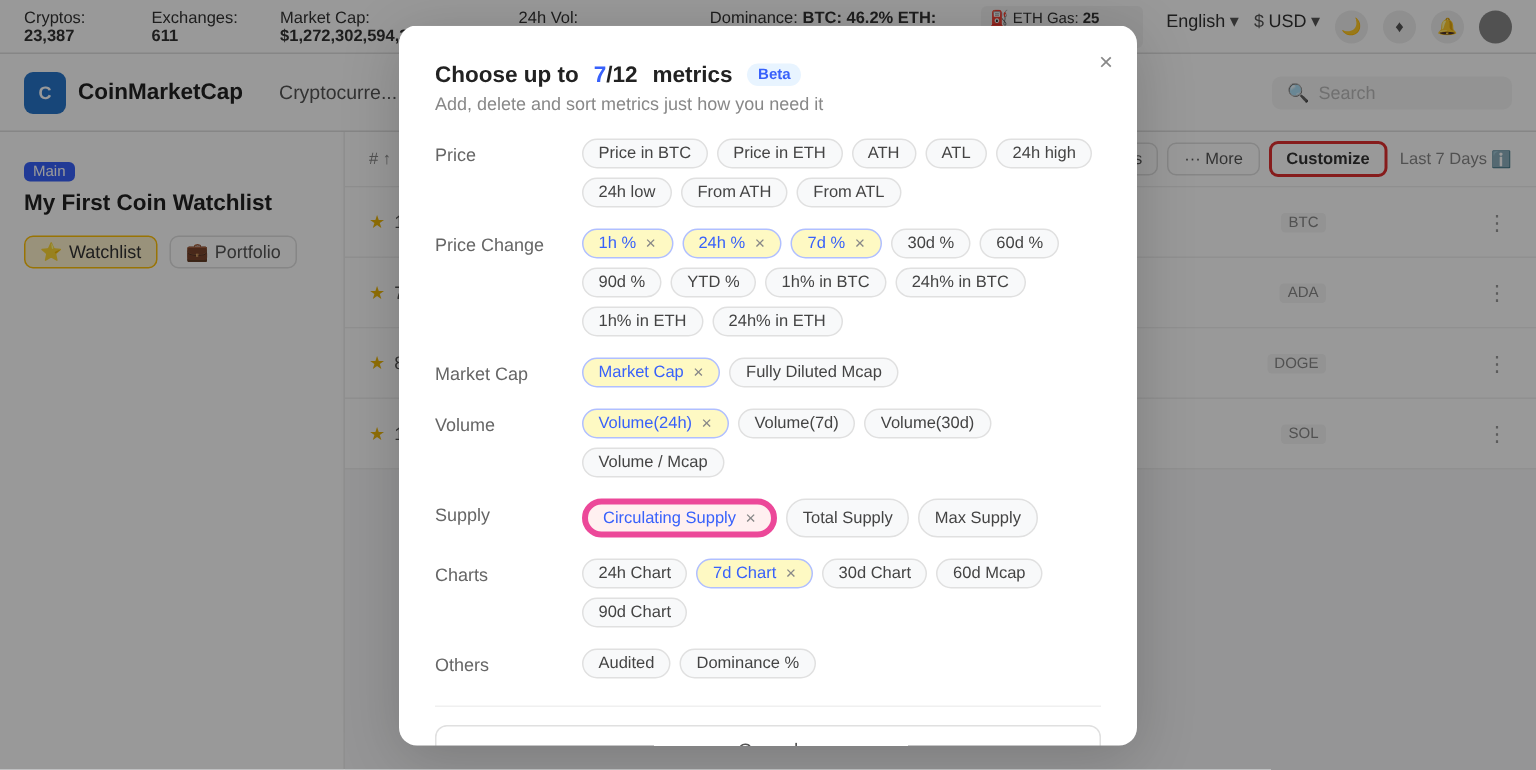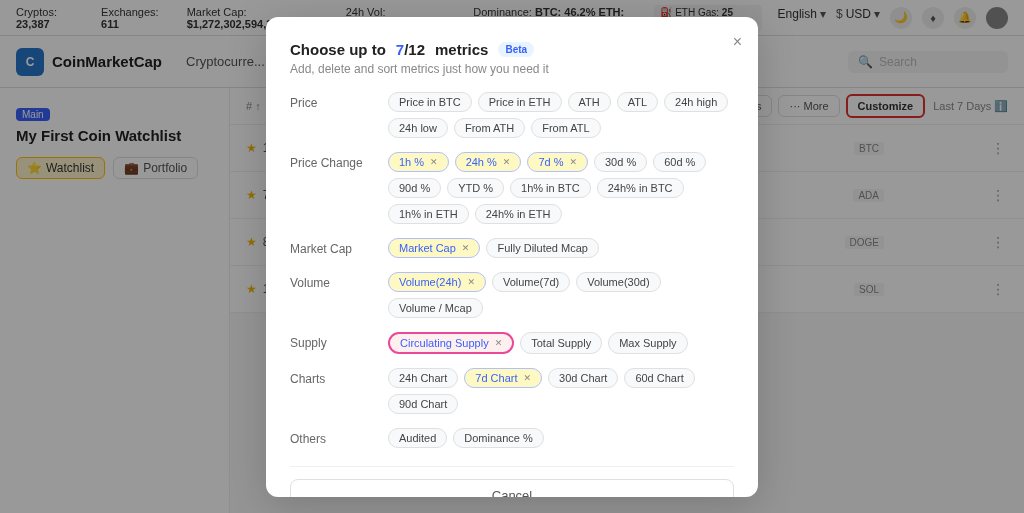--- a/index.html
+++ b/index.html
@@ -127,21 +127,21 @@
       color: #444;
       cursor: pointer;
       display: flex; align-items: center; gap: 4px;
     }
     .tag.active {
       background: #fef9c3;
       border-color: #b0bfff;
       color: #3861fb;
     }
     .tag .tag-x { color: #888; font-size: 9px; margin-left: 2px; cursor: pointer; }
-    .tag.highlighted { border: 2px solid #ec4899; background: #fff0f0; }
+    .tag.highlighted { border: 4px solid #ec4899; background: #fff0f0; }
 
     
     .modal-footer { display: flex; justify-content: flex-end; margin-top: 18px; padding-top: 12px; border-top: 1px solid #f0f0f0; flex-direction: column; }
     .btn-cancel { padding: 8px 20px; border-radius: 8px; border: 1px solid #e0e0e0; background: white; font-size: 13px; color: #555; cursor: pointer; }
     .btn-apply { padding: 8px 24px; border-radius: 8px; border: none; background: #3861fb; color: white; font-size: 13px; font-weight: 600; cursor: pointer; }
   </style>
 </head>
 <body>
 
 <div class="topbar">
@@ -371,21 +371,21 @@
             <span class="tag">Total Supply</span>
             <span class="tag">Max Supply</span>
           </div>
       </div>
       <div class="metric-row">
         <span class="metric-label">Charts</span>
         <div class="metric-tags">
             <span class="tag">24h Chart</span>
             <span class="tag active">7d Chart<span class="tag-x">✕</span></span>
             <span class="tag">30d Chart</span>
-            <span class="tag">60d Chart</span>
+            <span class="tag">60d Mcap</span>
             <span class="tag">90d Chart</span>
           </div>
       </div>
       <div class="metric-row">
         <span class="metric-label">Others</span>
         <div class="metric-tags">
             <span class="tag">Audited</span>
             <span class="tag">Dominance %</span>
           </div>
       </div>

